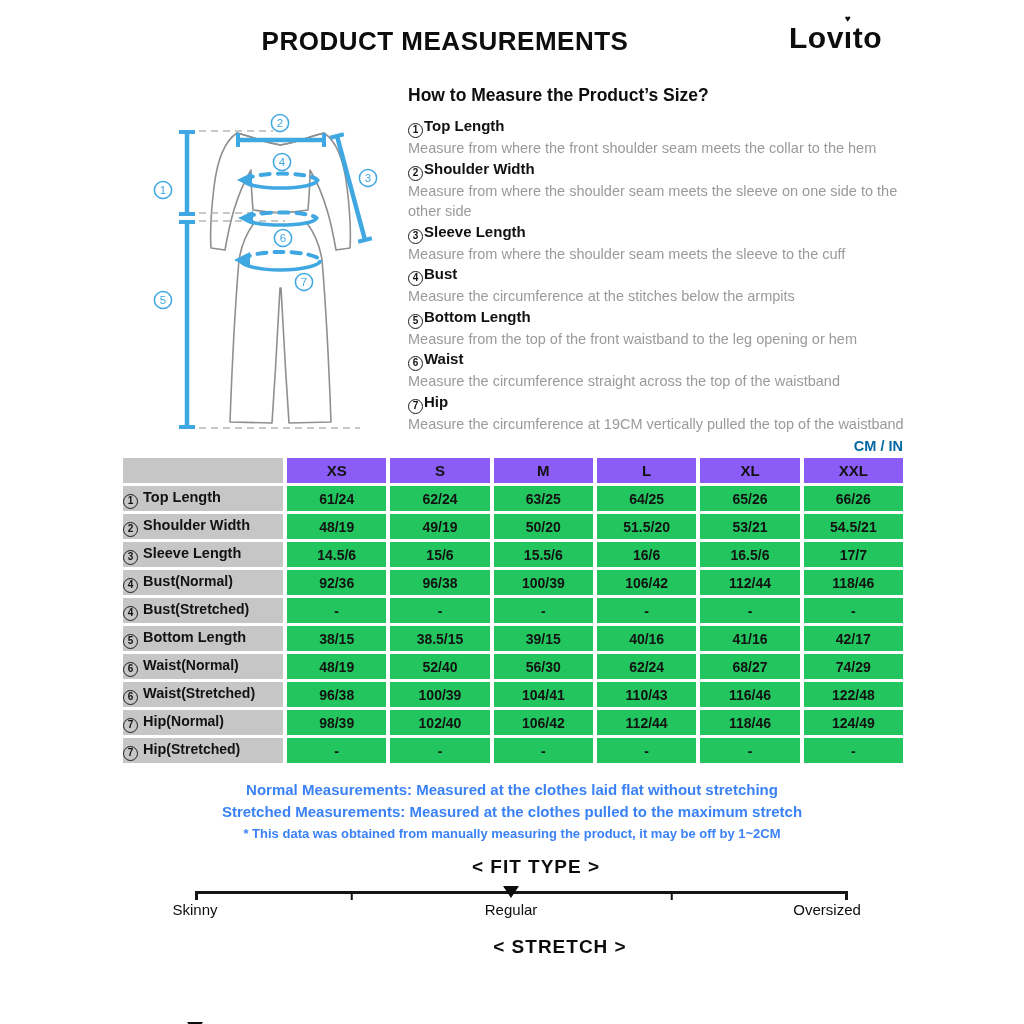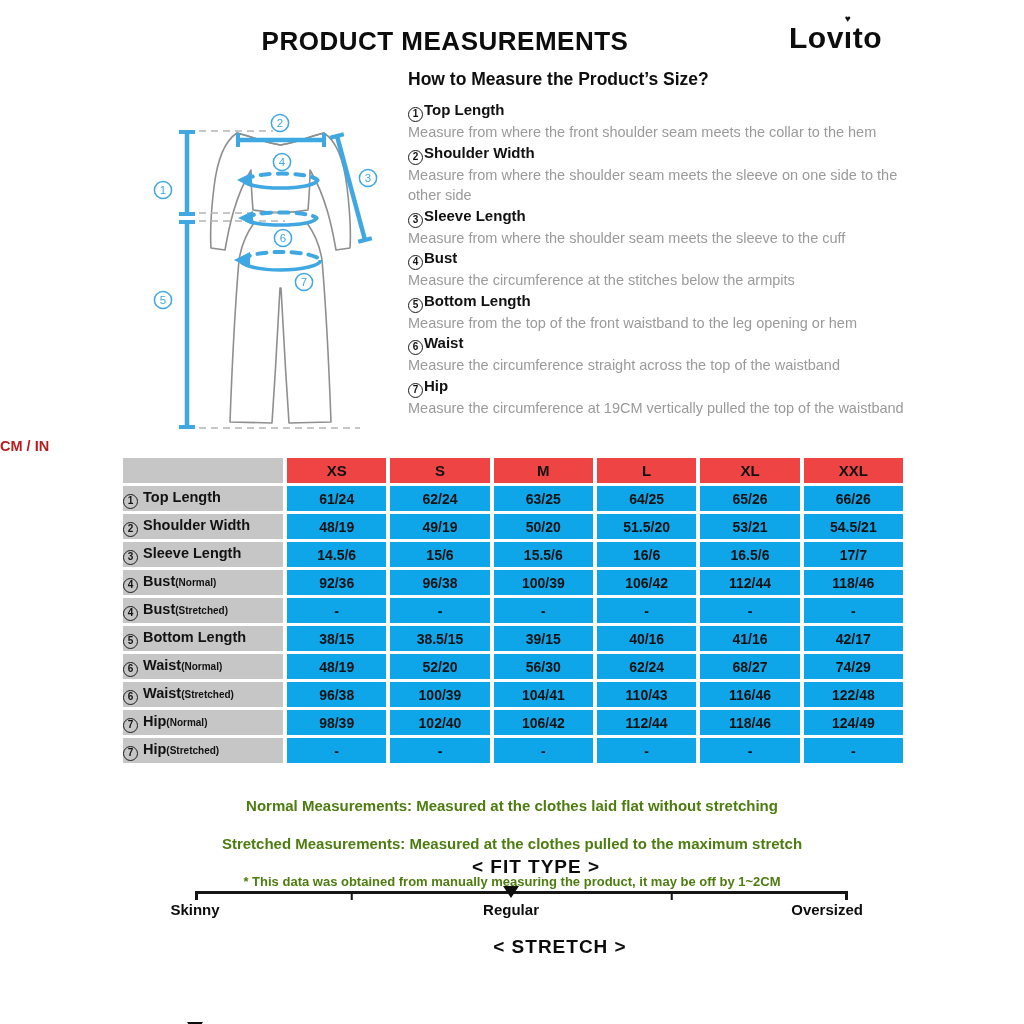--- a/index.html
+++ b/index.html
@@ -11,65 +11,65 @@
               font-size:26px;font-weight:800;letter-spacing:.5px;color:#0d0d0d;}
   .brand{position:absolute;top:21px;left:789px;font-size:30px;font-weight:800;
          letter-spacing:.5px;color:#0d0d0d;}
   .logo-i{position:relative;display:inline-block;}
   .logo-heart{position:absolute;left:50%;top:-8px;transform:translateX(-50%);font-size:10px;}
 
   
   .diagram{position:absolute;left:125px;top:92px;width:280px;height:348px;}
 
   
-  .howto{position:absolute;left:408px;top:69px;width:510px;}
+  .howto{position:absolute;left:408px;top:85px;width:510px;}
   .howto-heading{font-size:17.5px;font-weight:700;color:#0e0e0e;margin:0 0 10px 0;}
   .howto-name{font-size:15px;font-weight:700;line-height:20.5px;color:#111;}
   .howto-desc{font-size:14.5px;font-weight:400;line-height:20.5px;color:#9a9a9a;}
 
   .cnum{display:inline-block;box-sizing:border-box;width:15px;height:15px;border:1.2px solid #1c1c1c;
         border-radius:50%;font-size:10px;line-height:12.5px;text-align:center;font-weight:600;
         vertical-align:-2px;}
   .howto-name .cnum{margin-right:1px;}
 
   
-  .units{position:absolute;top:438px;left:0;width:903px;
-         font-size:14.5px;font-weight:700;color:#b91c1c;}
+  .units{position:absolute;top:438px;left:0;width:903px;text-align:right;
+         font-size:14.5px;font-weight:700;color:#0369a1;}
   .size-table{position:absolute;left:119px;top:455px;width:788px;
               border-collapse:separate;border-spacing:4px 3px;table-layout:fixed;}
   .size-table th,.size-table td{height:25px;padding:0;font-family:inherit;}
   .size-table col.labcol{width:160px;}
   .corner{background:#c6c6c6;}
-  .head{background:#ef4444;font-size:15px;font-weight:700;text-align:center;color:#121212;}
+  .head{background:#8b5cf6;font-size:15px;font-weight:700;text-align:center;color:#121212;}
   .rowlabel{background:#c6c6c6;font-size:14.5px;font-weight:600;text-align:left;
             padding-left:11px;color:#121212;white-space:nowrap;}
   .rowlabel .cnum{margin-right:5px;background:transparent;}
-  .sub{font-size:10px;font-weight:600;}
-  .cell{background:#0ea5e9;font-size:14px;font-weight:700;text-align:center;color:#121212;}
+  .sub{font-size:14px;font-weight:600;}
+  .cell{background:#22c55e;font-size:14px;font-weight:700;text-align:center;color:#121212;}
 
   
   .notes{position:absolute;left:0;right:0;top:779px;text-align:center;}
-  .note-line{font-size:15px;font-weight:700;line-height:22px;color:#4d7c0f;margin-top:16px;}
+  .note-line{font-size:15px;font-weight:700;line-height:22px;color:#3b82f6;}
   .note-line:nth-child(3){font-size:13px;font-weight:600;}
 
   
   .scale-title{position:absolute;left:0;right:0;text-align:center;font-size:19px;
                font-weight:800;letter-spacing:1px;color:#0d0d0d;padding-left:48px;}
   #fit-title{top:856px;} #stretch-title{top:936px;margin-left:48px;}
   .scale-wrap{position:absolute;left:195px;width:653px;}
   #fit-scale{top:891px;} #stretch-scale{top:1027px;}
   .scale-line{position:relative;height:3px;background:#151515;}
   .scale-line::before,.scale-line::after{content:"";position:absolute;top:0;width:3px;height:9px;background:#151515;}
   .scale-line::before{left:0;} .scale-line::after{right:0;}
   .tick{position:absolute;top:0;width:2.5px;height:9px;background:#151515;transform:translateX(-50%);}
   .pointer{position:absolute;top:-5px;width:0;height:0;transform:translateX(-50%);
            border-left:8px solid transparent;border-right:8px solid transparent;
            border-top:12px solid #0d0d0d;}
   .scale-label{position:absolute;top:10px;transform:translateX(-50%);
-               font-size:15px;font-weight:700;white-space:nowrap;color:#0d0d0d;}
+               font-size:15px;font-weight:400;white-space:nowrap;color:#0d0d0d;}
 </style>
 </head>
 <body>
 
 <div class="page">
 
   <div class="main-title">PRODUCT MEASUREMENTS</div>
   <div class="brand">Lov<span class="logo-i">ı<span class="logo-heart">♥</span></span>to</div>
 
   <svg class="diagram" viewBox="0 0 280 348" xmlns="http://www.w3.org/2000/svg">
@@ -258,21 +258,21 @@
           <td class="cell">38/15</td>
           <td class="cell">38.5/15</td>
           <td class="cell">39/15</td>
           <td class="cell">40/16</td>
           <td class="cell">41/16</td>
           <td class="cell">42/17</td>
         </tr>
         <tr>
           <th class="rowlabel"><span class="cnum">6</span>Waist<span class="sub">(Normal)</span></th>
           <td class="cell">48/19</td>
-          <td class="cell">52/20</td>
+          <td class="cell">52/40</td>
           <td class="cell">56/30</td>
           <td class="cell">62/24</td>
           <td class="cell">68/27</td>
           <td class="cell">74/29</td>
         </tr>
         <tr>
           <th class="rowlabel"><span class="cnum">6</span>Waist<span class="sub">(Stretched)</span></th>
           <td class="cell">96/38</td>
           <td class="cell">100/39</td>
           <td class="cell">104/41</td>

